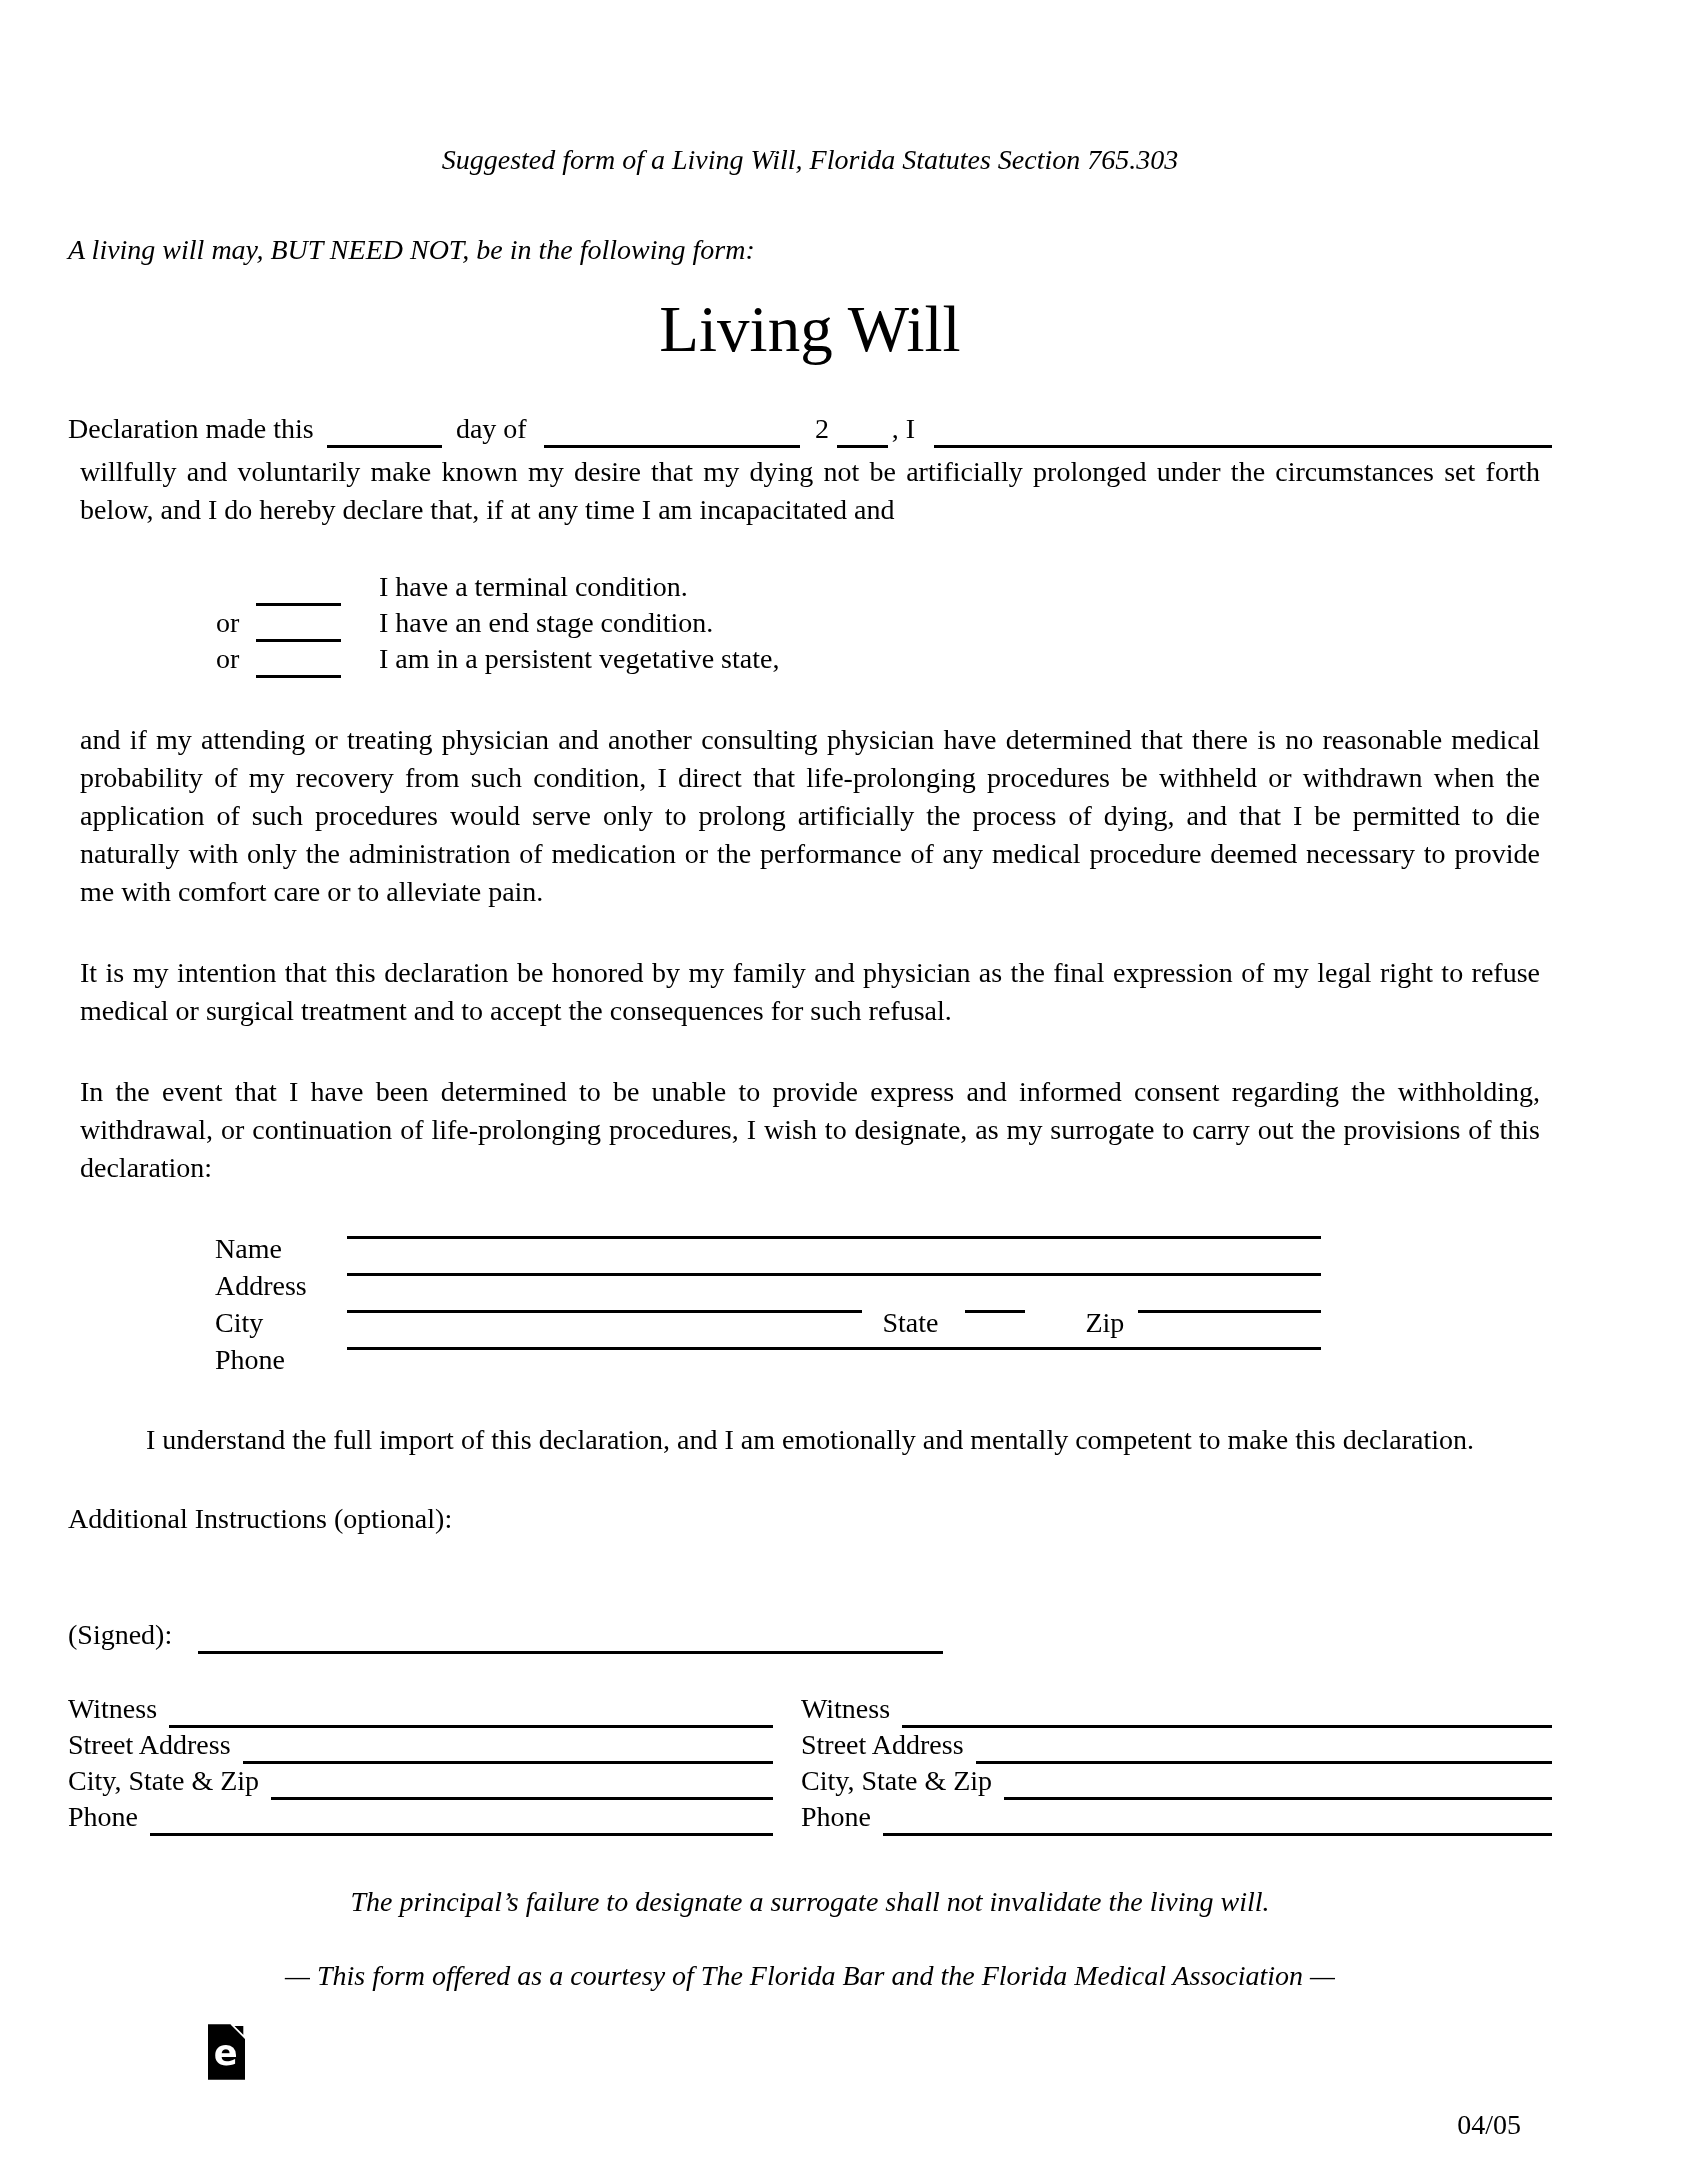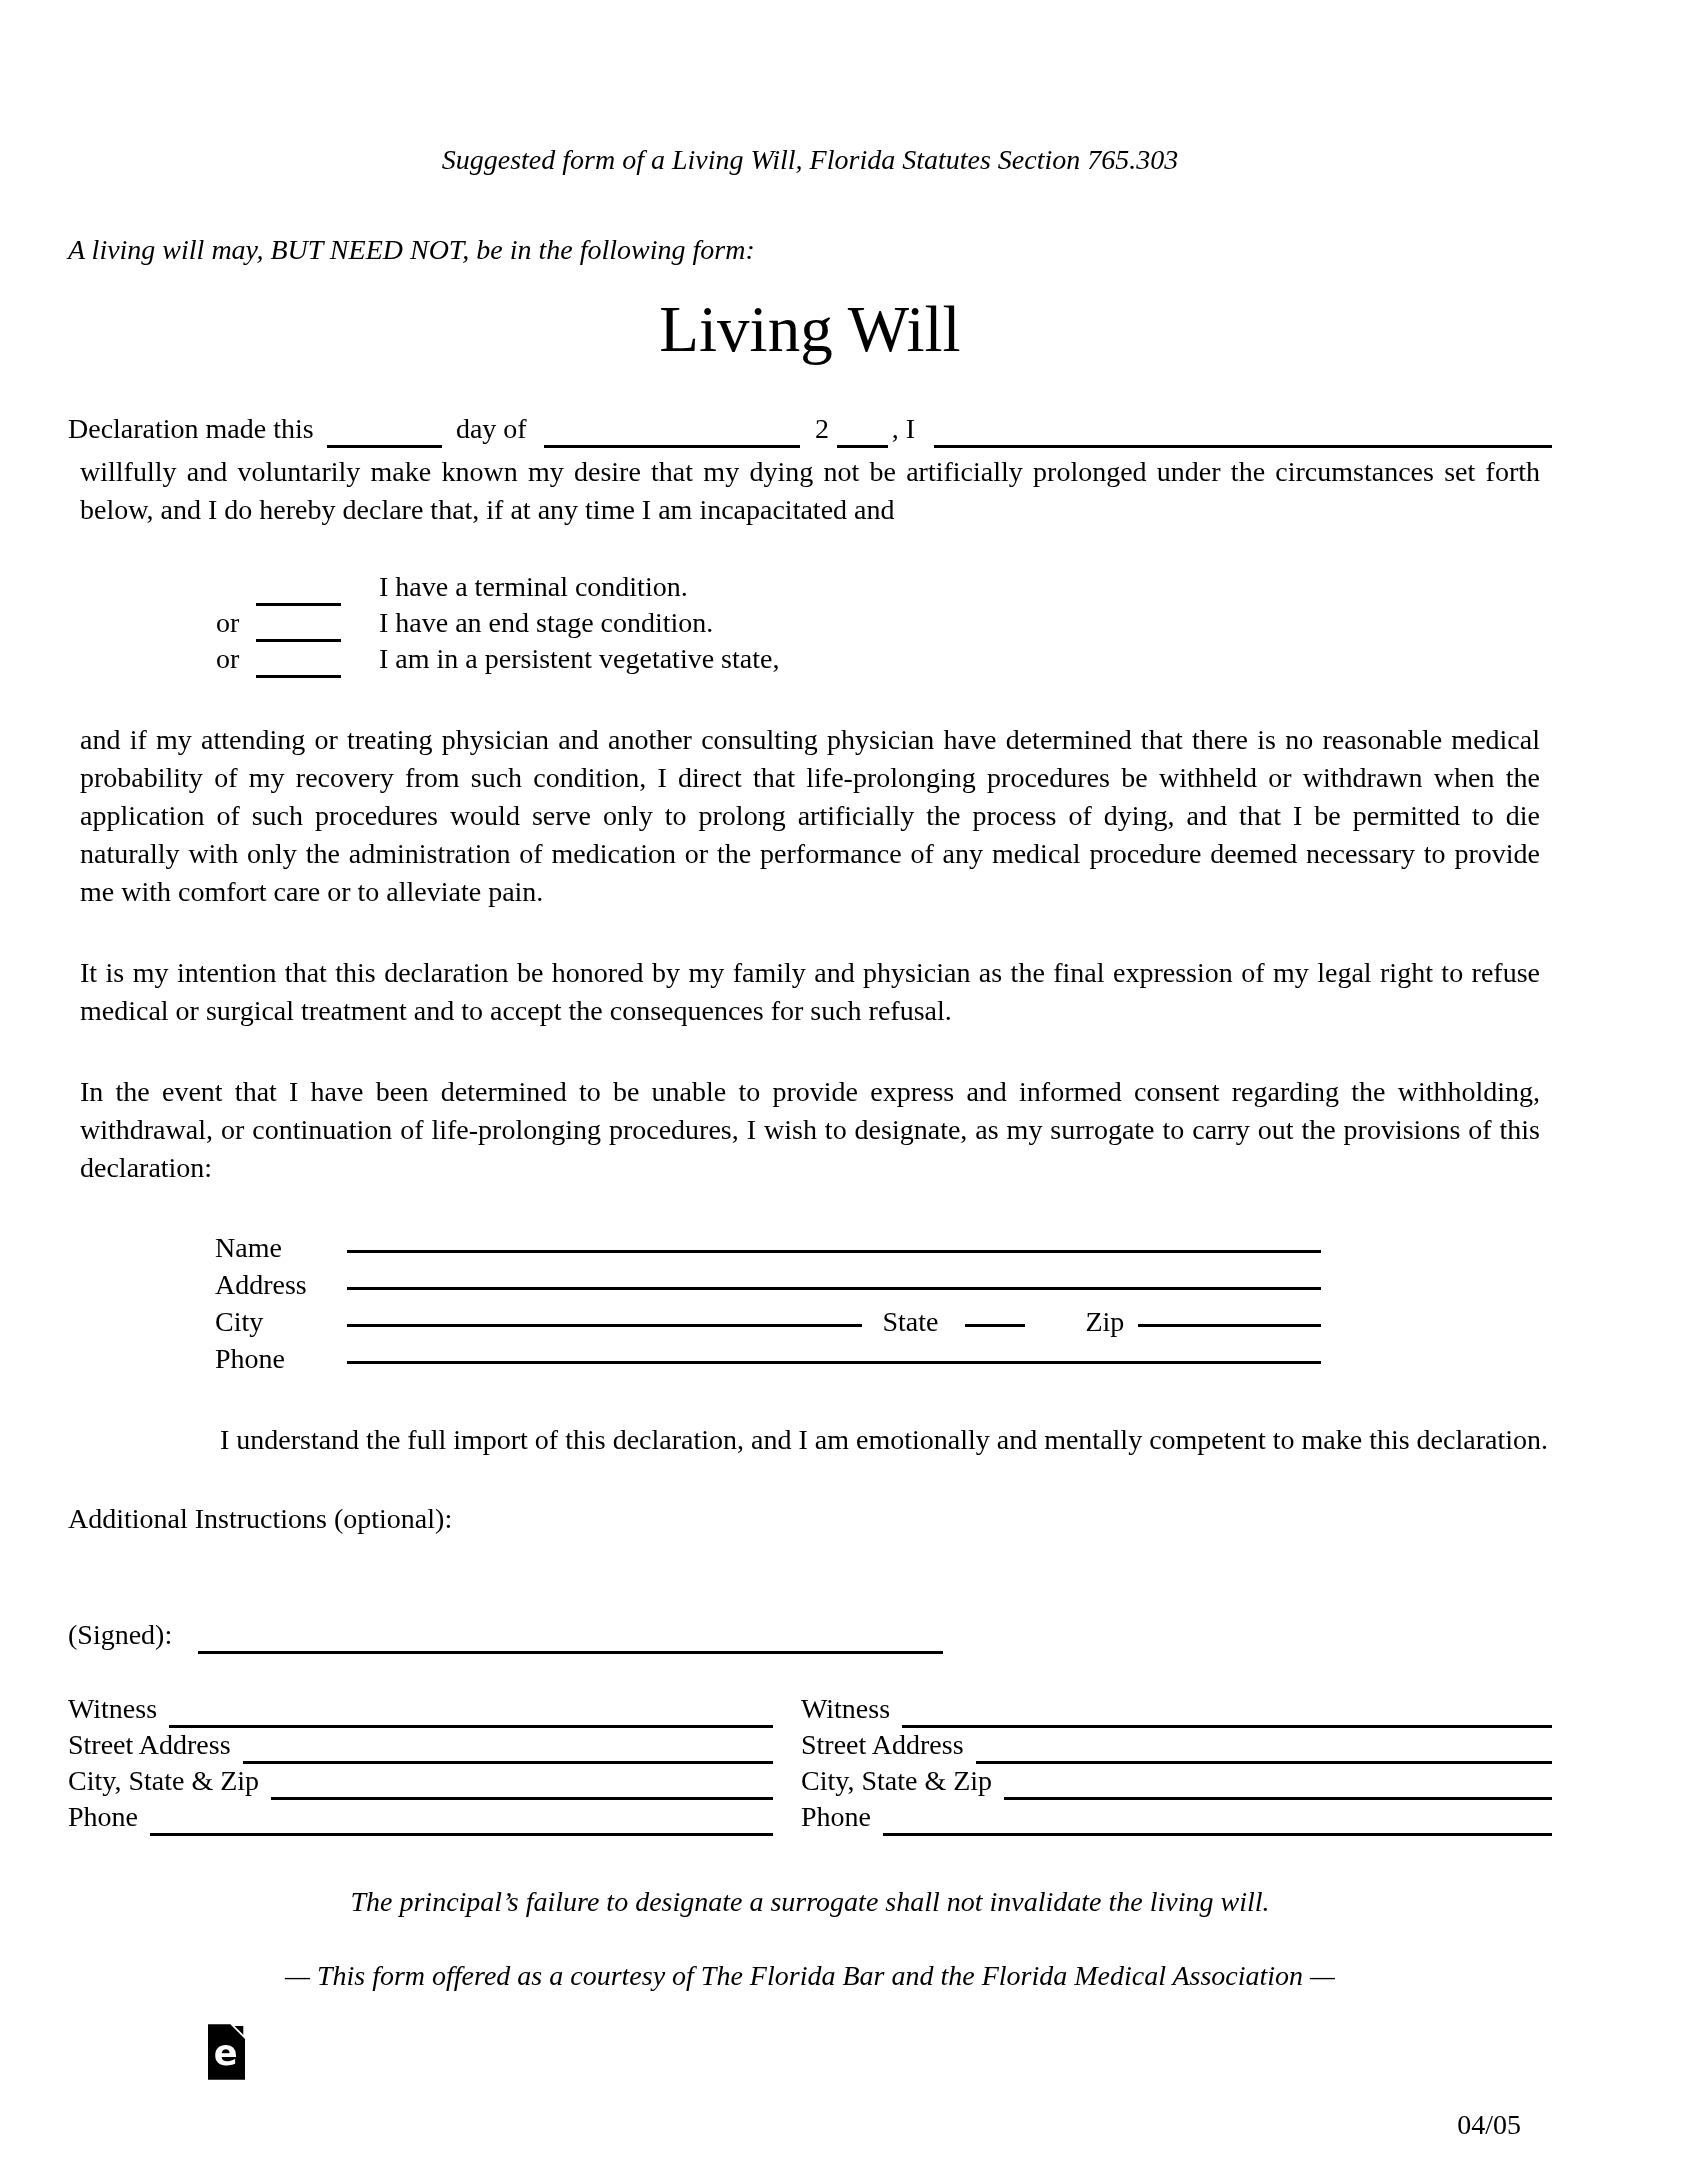--- a/index.html
+++ b/index.html
@@ -33,35 +33,35 @@
     align-items: flex-end;
     height: 41px;
     white-space: nowrap;
   }
   .decl-line .blank { height: 8.5px; }
   .b-day   { width: 115px; margin: 0 13.6px; }
   .b-month { width: 256px; margin: 0 15.3px 0 17px; }
   .b-year  { width: 51px;  margin: 0 3.4px 0 8.5px; }
   .b-declarant { flex: 1; margin-left: 19px; }
   .para { margin: 12px; text-align: justify; }
-  .para-left { margin: 4px; text-align: right; }
+  .para-left { margin: 4px; text-align: center; }
   .mt { margin-top: 43px; }
   .decl-cont { margin-top: 5.1px; }
   .conditions { margin-top: 41px; }
   .cond-row {
     display: flex;
     align-items: flex-end;
     height: 36px;
     margin-left: 148px;
   }
   .cond-prefix { width: 40px; }
   .cond-blank { width: 85px; height: 6.8px; }
   .cond-label { margin-left: 38px; white-space: nowrap; }
   .surrogate { margin-top: 43px; margin-left: 147px; width: 1106px; }
-  .s-row { display: flex; align-items: center; height: 37px; font-family: Liberation Serif, serif; }
+  .s-row { display: flex; align-items: flex-start; height: 37px; font-family: Liberation Serif, serif; }
   .s-label { width: 132px; flex: 0 0 132px; }
   .s-line { flex: 1; height: 6.8px; }
   .s-city-line { width: 515px; flex: 0 0 515px; height: 6.8px; }
   .s-state-label { margin-left: 20.4px; }
   .s-state-blank { width: 60px; flex: 0 0 60px; margin-left: 27px; height: 6.8px; }
   .s-zip-label { margin-left: 60px; }
   .s-zip-blank { flex: 1; margin-left: 13.6px; height: 6.8px; }
   .additional { margin-top: 41px; }
   .signed-row { margin-top: 77px; display: flex; align-items: flex-end; height: 39px; }
   .signed-blank { width: 745px; margin-left: 25.6px; height: 8.5px; }

